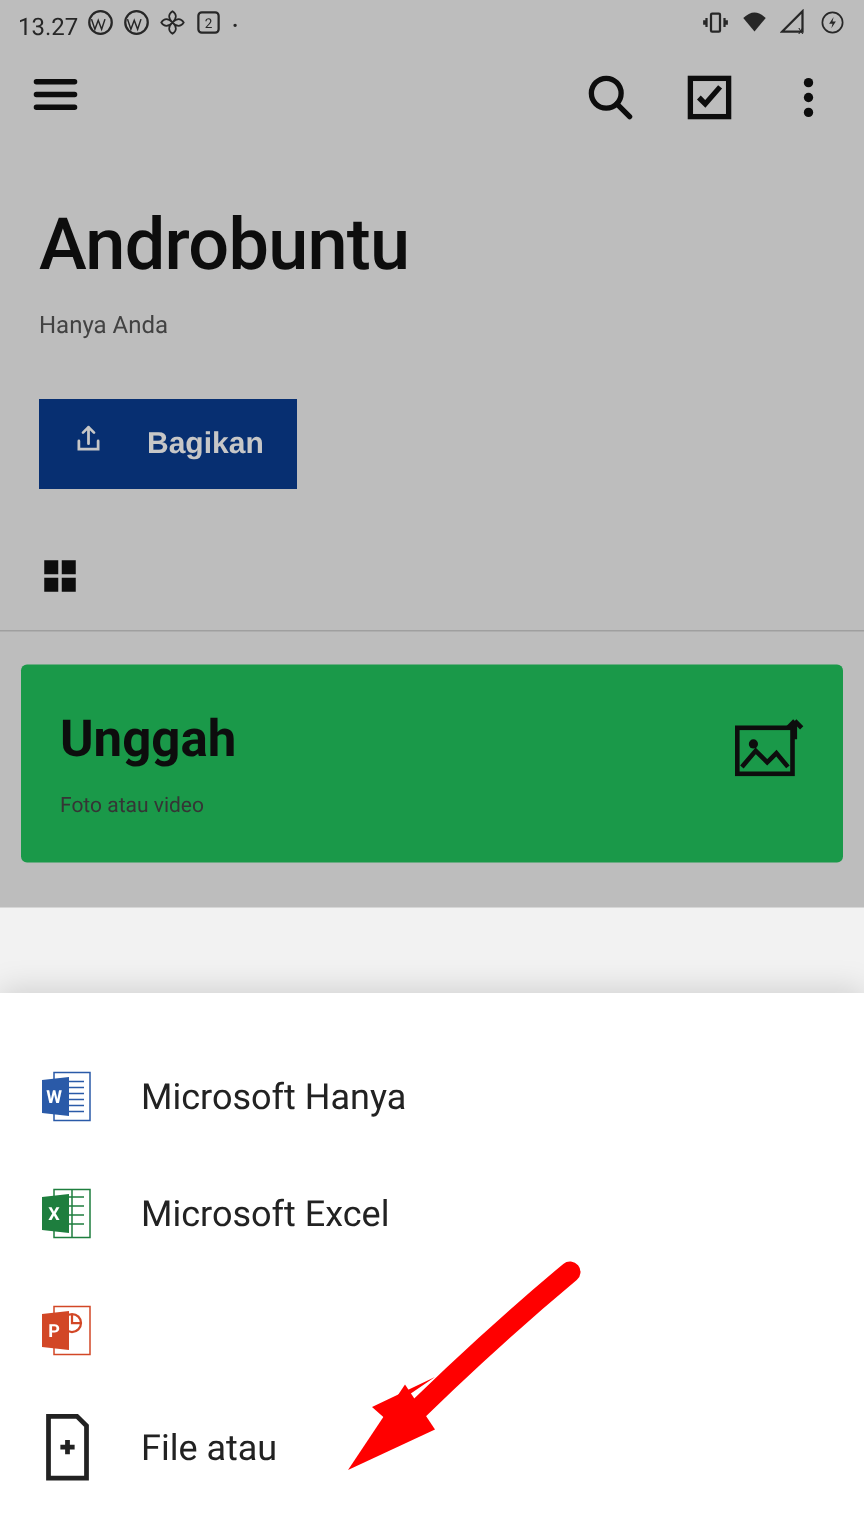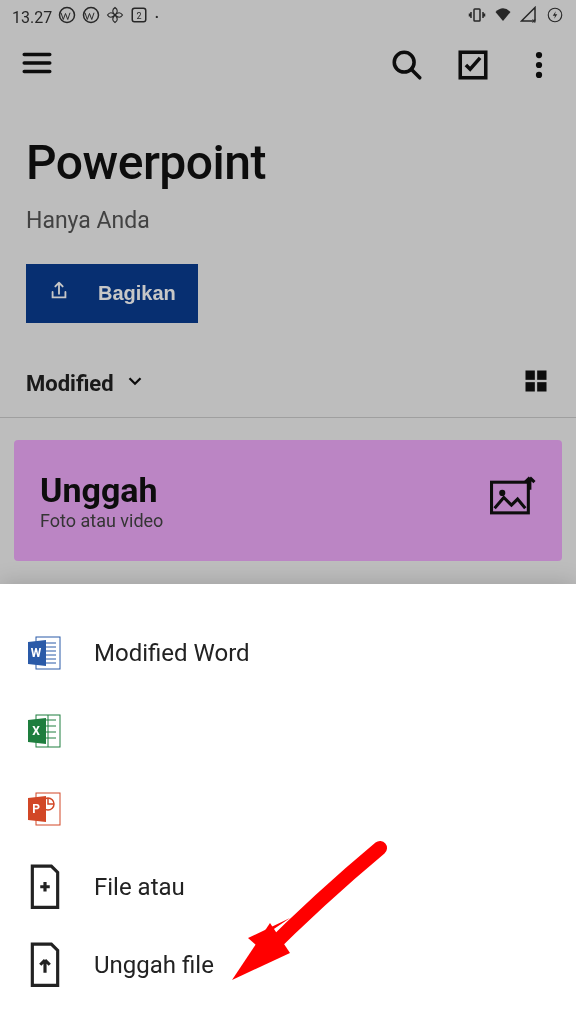--- a/index.html
+++ b/index.html
@@ -49,23 +49,23 @@
       padding: 34px 26px 0 26px;
     }
     .folder-title {
       font-size: 48px;
       font-weight: 500;
       color: #111;
       margin-bottom: 16px;
       letter-spacing: -0.5px;
     }
     .folder-sub {
-      font-size: 23px;
+      font-size: 16px;
       color: #555;
-      margin-bottom: 30px;
+      margin-bottom: 40px;
     }
     .share-btn {
       display: inline-flex;
       align-items: center;
       gap: 28px;
       background: #0a3d91;
       color: #fff;
       font-size: 20px;
       font-weight: 600;
       padding: 16px 22px;
@@ -83,29 +83,29 @@
       font-size: 22px;
       font-weight: 700;
       color: #222;
       display: flex;
       align-items: center;
       gap: 10px;
     }
     .grid-toggle svg { width: 28px; height: 28px; }
     .card {
       margin: 22px 14px 0 14px;
-      background: #f0abfc;
+      background: #22c55e;
       border-radius: 4px;
       padding: 30px 26px;
       display: flex;
       align-items: flex-start;
       justify-content: space-between;
     }
     .card-title { font-size: 34px; font-weight: 700; color: #111; }
-    .card-sub { font-size: 18px; color: #444; margin-top: 0; }
+    .card-sub { font-size: 14px; color: #444; margin-top: 16px; }
     .upload-card-icon svg { width: 46px; height: 40px; margin-top: 6px; }
     .bottomsheet {
       position: absolute;
       left: 0; right: 0; bottom: 0;
       background: #fff;
       padding: 30px 0 20px 0;
       box-shadow: 0 -2px 20px rgba(0,0,0,0.15);
     }
     .sheet-item {
       display: flex;
@@ -197,42 +197,34 @@
     <div class="appbar-icon">
       <svg viewBox="0 0 24 24">
           <circle cx="12" cy="5" r="2.2" fill="#111"></circle>
           <circle cx="12" cy="12" r="2.2" fill="#111"></circle>
           <circle cx="12" cy="19" r="2.2" fill="#111"></circle>
         </svg>
     </div>
   </div>
 
   <div class="content">
-    <div class="folder-title">Powerpoint</div>
+    <div class="folder-title">Androbuntu</div>
     <div class="folder-sub">Hanya Anda</div>
     <button class="share-btn">
       <span>
         <svg viewBox="0 0 24 24">
             <path d="M12 3v12M12 3l-4 4M12 3l4 4" stroke="#fff" stroke-width="2" fill="none" stroke-linecap="round"></path>
             <path d="M5 13v6h14v-6" stroke="#fff" stroke-width="2" fill="none" stroke-linecap="round"></path>
           </svg>
       </span>
       <span>Bagikan</span>
     </button>
   </div>
 
   <div class="sort-row">
-    <div class="sort-label">
-      <span>Modified</span>
-      <span>
-        <svg width="22" height="22" viewBox="0 0 24 24">
-            <path d="M6 9l6 6 6-6" fill="none" stroke="#111" stroke-width="2.5"></path>
-          </svg>
-      </span>
-    </div>
     <div class="grid-toggle">
       <svg viewBox="0 0 24 24">
           <rect x="3" y="3" width="8" height="8" fill="#111"></rect>
           <rect x="13" y="3" width="8" height="8" fill="#111"></rect>
           <rect x="3" y="13" width="8" height="8" fill="#111"></rect>
           <rect x="13" y="13" width="8" height="8" fill="#111"></rect>
         </svg>
     </div>
   </div>
 
@@ -261,32 +253,33 @@
 
   <div class="sheet-item">
     <div class="sheet-icon">
       <svg viewBox="0 0 38 38">
           <rect x="10" y="3" width="24" height="32" fill="#fff" stroke="#2a5aa8" stroke-width="1"></rect>
           <path d="M14 9h16M14 13h16M14 17h16M14 21h16M14 25h16M14 29h16" stroke="#2a5aa8" stroke-width="1"></path>
           <path d="M2 8 L20 6 V32 L2 30 Z" fill="#2a5aa8"></path>
           <text x="10" y="23" font-size="12" font-weight="bold" fill="#fff" text-anchor="middle">W</text>
         </svg>
     </div>
-    <span>Modified Word</span>
+    <span>Microsoft Hanya</span>
   </div>
 
   <div class="sheet-item">
     <div class="sheet-icon">
       <svg viewBox="0 0 38 38">
           <rect x="10" y="3" width="24" height="32" fill="#fff" stroke="#1e7e3e" stroke-width="1"></rect>
           <path d="M14 8h16M14 14h16M14 20h16M14 26h16M22 3v32" stroke="#1e7e3e" stroke-width="1"></path>
           <path d="M2 8 L20 6 V32 L2 30 Z" fill="#1e7e3e"></path>
           <text x="10" y="23" font-size="12" font-weight="bold" fill="#fff" text-anchor="middle">X</text>
         </svg>
     </div>
+    <span>Microsoft Excel</span>
   </div>
 
   <div class="sheet-item">
     <div class="sheet-icon">
       <svg viewBox="0 0 38 38">
           <rect x="10" y="3" width="24" height="32" fill="#fff" stroke="#d24726" stroke-width="1"></rect>
           <circle cx="22" cy="14" r="6" fill="none" stroke="#d24726" stroke-width="1.5"></circle>
           <path d="M22 8v6h6" stroke="#d24726" stroke-width="1.5" fill="none"></path>
           <path d="M2 8 L20 6 V32 L2 30 Z" fill="#d24726"></path>
           <text x="10" y="23" font-size="12" font-weight="bold" fill="#fff" text-anchor="middle">P</text>
@@ -297,29 +290,20 @@
   <div class="sheet-item">
     <div class="sheet-icon">
       <svg viewBox="0 0 24 30">
           <path d="M4 2h12l4 4v22H4z" fill="none" stroke="#222" stroke-width="2"></path>
           <path d="M9 15h6M12 12v6" stroke="#222" stroke-width="2"></path>
         </svg>
     </div>
     <span>File atau</span>
   </div>
 
-  <div class="sheet-item">
-    <div class="sheet-icon">
-      <svg viewBox="0 0 24 30">
-          <path d="M4 2h12l4 4v22H4z" fill="none" stroke="#222" stroke-width="2"></path>
-          <path d="M12 20v-8M12 12l-3 3M12 12l3 3" stroke="#222" stroke-width="2" fill="none"></path>
-        </svg>
-    </div>
-    <span>Unggah file</span>
-  </div>
 
 </div>
 
 <div class="arrow-annotation">
   <svg width="160" height="150" viewBox="0 0 160 150">
     <defs>
       <filter id="ds">
           <feDropShadow dx="0" dy="0" stdDeviation="0"></feDropShadow>
         </filter>
     </defs>

